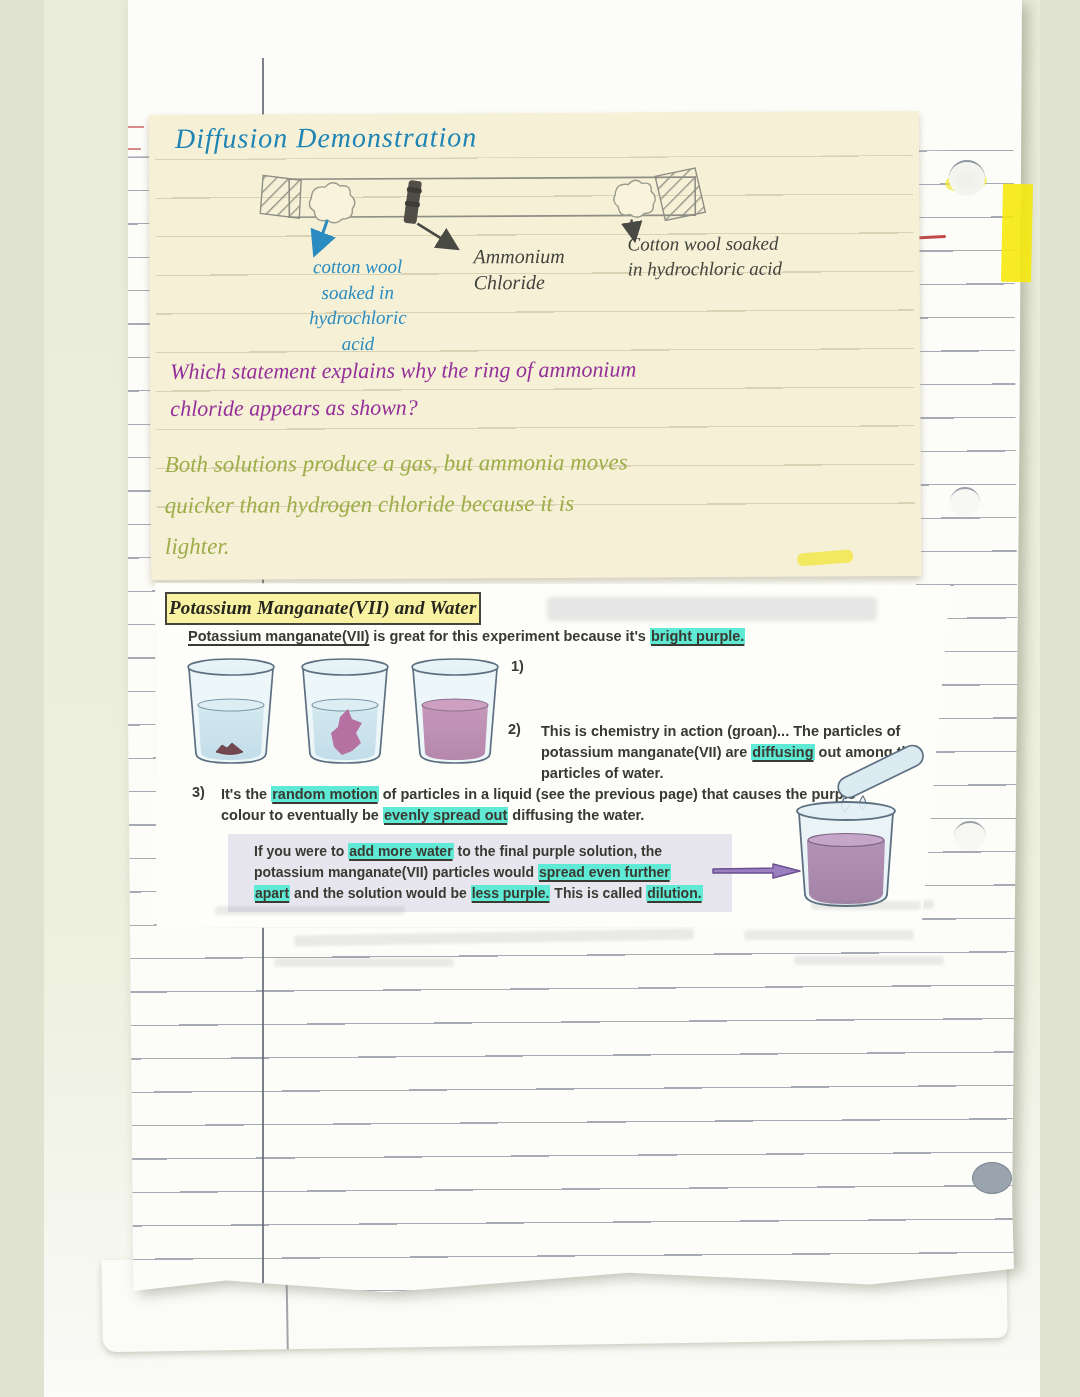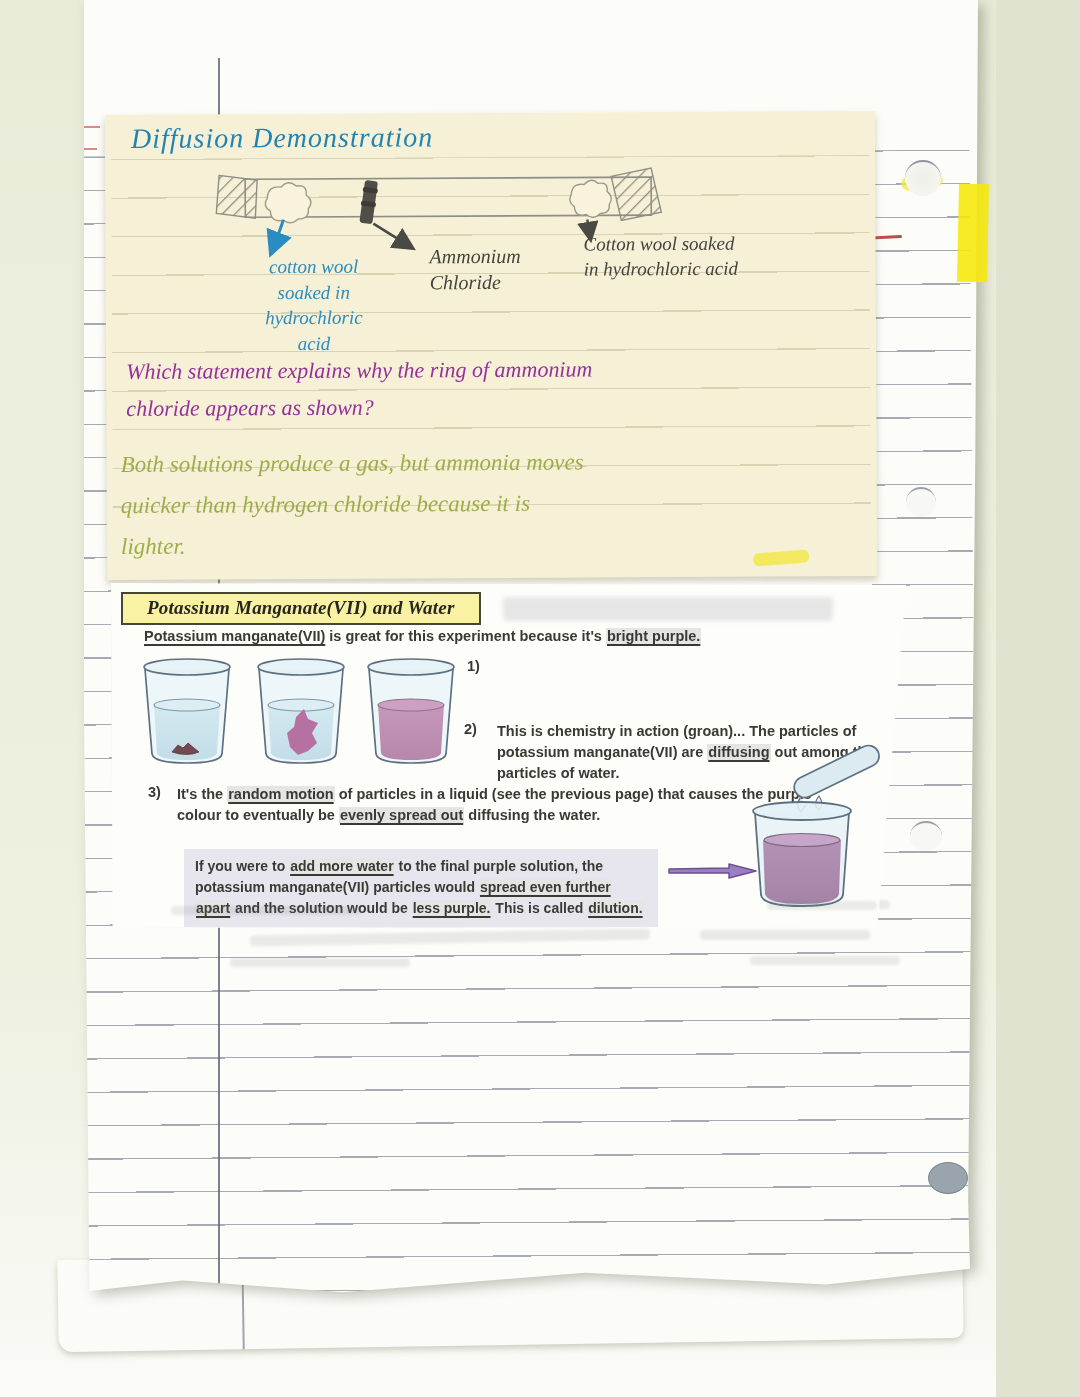--- a/index.html
+++ b/index.html
@@ -1,17 +1,17 @@
 <!DOCTYPE html>
 <html><head>
 <meta charset="utf-8">
 <style>
   html,body{margin:0;padding:0;}
   body{font-family:"Liberation Sans",sans-serif;background:#dfe3cf;}
-  .stage{position:relative;width:996px;height:1397px;overflow:hidden;background:linear-gradient(180deg,#e9ecd9 0%,#eef0e0 70%,#f7f8f2 93%,#fbfbf7 100%);}
+  .stage{position:relative;width:996px;height:1397px;overflow:hidden;background:linear-gradient(180deg,#e9ecd9 0%,#eef0e0 70%,#f7f8f2 93%,#fbfbf7 100%);margin-left:44px;}
   .abs{position:absolute;}
   .pre{white-space:pre-line;}
 
   
   .sheet-behind{left:58px;top:1253px;width:905px;height:92px;background:#fbfbf8;transform:rotate(-0.9deg);border-radius:0 0 10px 14px;box-shadow:0 3px 6px rgba(120,120,95,.35);}
   .sheet-behind .vline{position:absolute;left:184px;top:0;bottom:0;width:1.5px;background:#7b8089;opacity:.7;}
   .paper-wrap{left:0;top:0;width:1080px;height:1397px;filter:drop-shadow(6px 4px 7px rgba(110,115,90,.45));}
   .paper{position:absolute;left:84px;top:0;width:894px;height:1300px;background:#fcfcf9;
     clip-path:polygon(0% 0%,100% 0%,99.7% 35%,98.9% 92.3%,99.1% 97.6%,83% 98.8%,56% 97.9%,29% 99.4%,11% 98.5%,.6% 99.3%,0% 55%);}
   .rules{position:absolute;left:0;right:4px;top:153px;bottom:10px;transform:rotate(-0.45deg);
@@ -43,31 +43,31 @@
   .lbl-right{left:478px;top:120px;font-size:19px;line-height:1.3;color:#44443f;}
   .question{left:20px;top:238px;width:740px;font-size:22px;line-height:1.7;color:#95309a;}
   .answer{left:14px;top:330px;width:745px;font-size:23px;line-height:1.78;color:#9cad49;}
   .card-yellow-smudge{left:646px;top:440px;width:56px;height:13px;background:#f2e63a;opacity:.75;border-radius:6px;transform:rotate(-4deg);}
 
   
   .wsheet{left:111px;top:583px;width:796px;height:345px;background:#fdfdfa;
     clip-path:polygon(0 0,99.9% .6%,96.3% 99.6%,.2% 100%);
     box-shadow:0 3px 6px rgba(130,130,100,.3);}
   .print{font-family:"Liberation Sans",sans-serif;font-weight:bold;color:#3a3a33;}
-  .hdr-box{left:10px;top:9px;border:2px solid #45453c;background:#f8f2a2;padding:3px 24px 4px;
+  .hdr-box{left:10px;top:9px;border:2px solid #45453c;background:#f8f2a2;padding:3px 2px 4px;
     font-family:"Liberation Serif",serif;font-weight:bold;font-style:italic;font-size:19px;color:#26261f;letter-spacing:.2px;}
   .hdr-bleed{left:392px;top:14px;width:330px;height:24px;background:rgba(118,120,128,.17);filter:blur(2px);border-radius:4px;}
   .intro{left:33px;top:45px;width:640px;font-size:14.5px;}
   .li-num{font-size:14.5px;}
   .li-text{font-size:14.5px;line-height:1.45;}
   .n1{left:356px;top:75px;} .t1{left:386px;top:75px;width:388px;}
   .n2{left:353px;top:138px;} .t2{left:386px;top:138px;width:388px;}
   .n3{left:37px;top:201px;}  .t3{left:66px;top:201px;width:648px;}
-  .grey-box{left:73px;top:266px;width:452px;background:#e7e5ee;padding:7px 11px 8px;font-size:14px;line-height:1.5;}
-  .hl{background:#e5e5e5;box-decoration-break:clone;-webkit-box-decoration-break:clone;padding:0 1px;}
+  .grey-box{left:73px;top:251px;width:452px;background:#e7e5ee;padding:7px 26px 8px;font-size:14px;line-height:1.5;}
+  .hl{background:#5eead4;box-decoration-break:clone;-webkit-box-decoration-break:clone;padding:0 1px;}
   .ul{text-decoration:underline;text-decoration-thickness:1.5px;text-underline-offset:2.5px;}
   .sheet-bleed1{left:60px;top:323px;width:190px;height:9px;}
   .sheet-bleed2{left:656px;top:318px;width:110px;height:9px;}
 </style>
 </head>
 <body>
 
 <div class="stage">
 
   <div class="abs sheet-behind">

